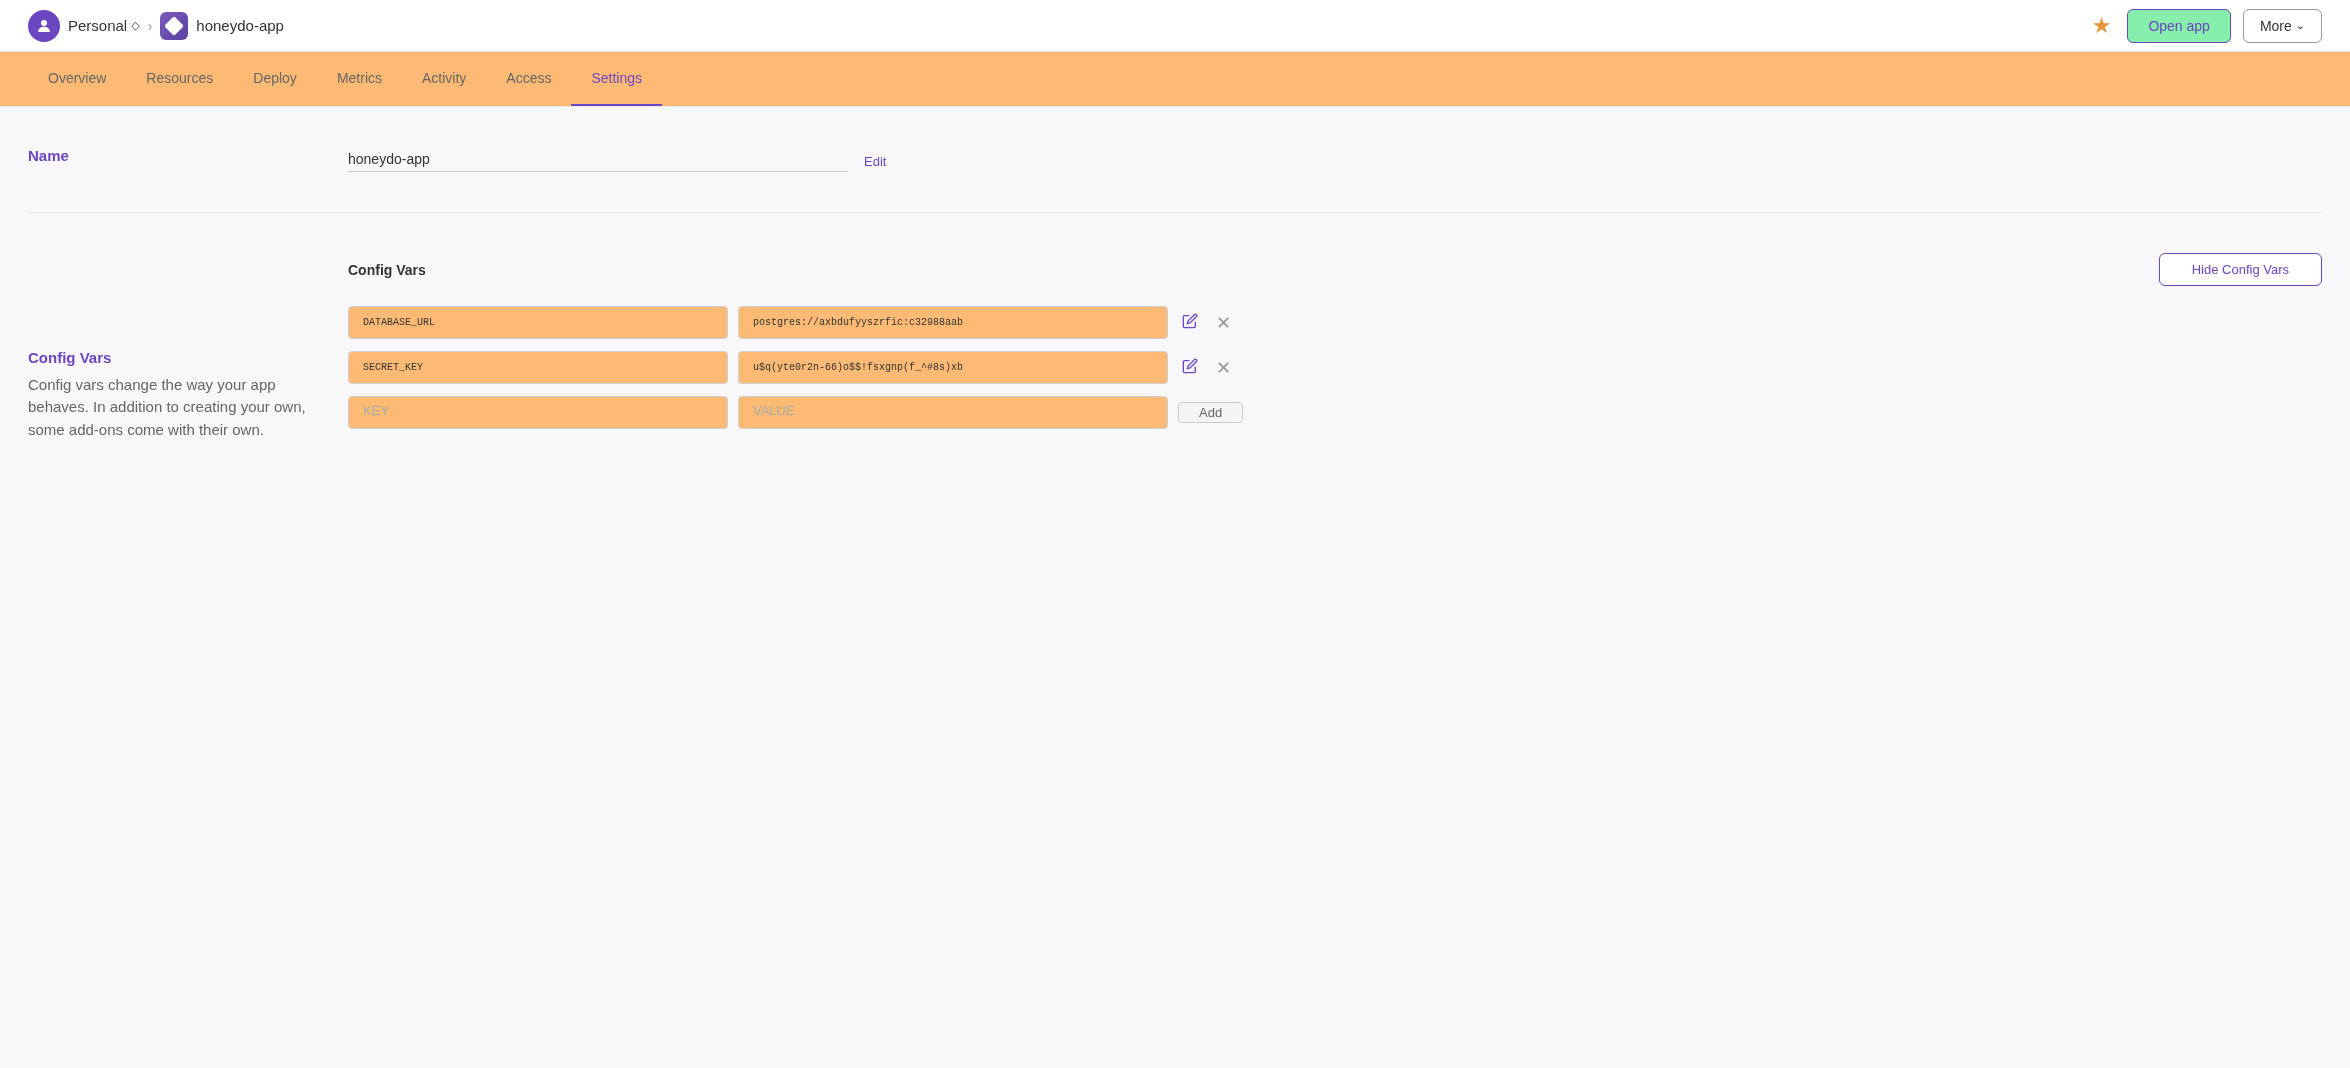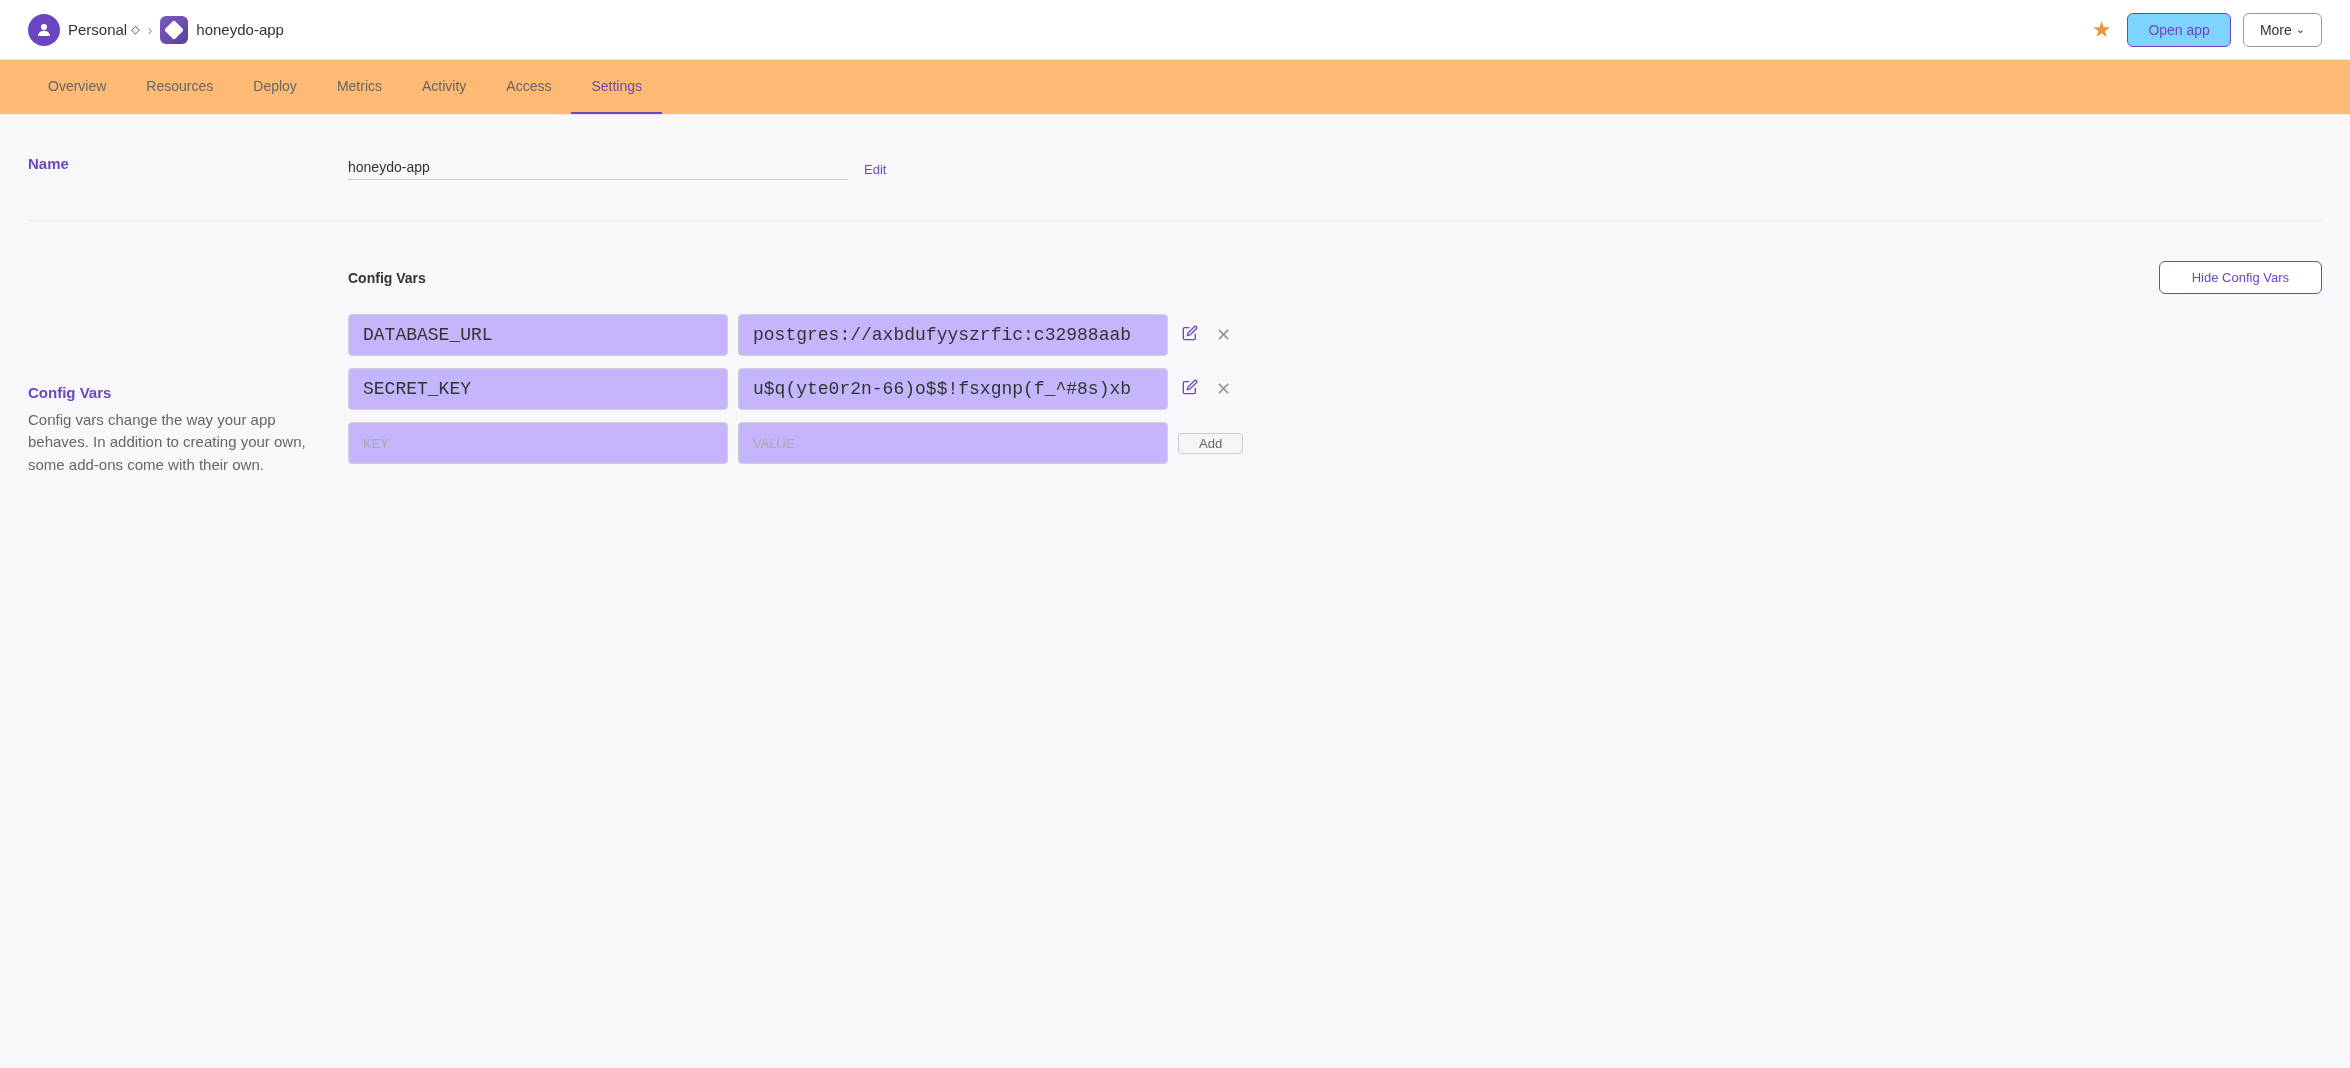--- a/index.html
+++ b/index.html
@@ -10,21 +10,21 @@
       font-size: 14px;
     }
 
     
     .top-header {
       background: #fff;
       border-bottom: 1px solid #e8e8ee;
       display: flex;
       align-items: center;
       padding: 0 28px;
-      height: 60px;
+      height: 52px;
     }
     .breadcrumb {
       display: flex;
       align-items: center;
       gap: 8px;
       flex: 1;
     }
     .avatar-circle {
       width: 32px;
       height: 32px;
@@ -81,21 +81,21 @@
     .star-btn {
       background: none;
       border: none;
       cursor: pointer;
       color: #e8963a;
       font-size: 22px;
       padding: 4px;
     }
     .open-app-btn {
       border: 1.5px solid #6b46c1;
-      background: #7dd3fc;
+      background: #86efac;
       color: #6b46c1;
       padding: 8px 20px;
       border-radius: 6px;
       cursor: pointer;
       font-size: 14px;
       font-weight: 500;
     }
     .more-btn {
       border: 1.5px solid #999;
       background: white;
@@ -220,23 +220,23 @@
     .config-var-row {
       display: flex;
       align-items: center;
       gap: 10px;
       margin-bottom: 12px;
     }
     .config-key-input, .config-value-input {
       border: 1px solid #d0d0d8;
       border-radius: 4px;
       padding: 10px 14px;
-      font-size: 18px;
+      font-size: 10px;
       font-family: 'Courier New', monospace;
-      background: #c4b5fd;
+      background: #fdba74;
       color: #333;
     }
     .config-key-input { width: 380px; }
     .config-value-input { flex: 1; max-width: 430px; }
     .config-key-input::placeholder, .config-value-input::placeholder {
       color: #aaa;
       font-family: -apple-system, BlinkMacSystemFont, 'Segoe UI', sans-serif;
       font-size: 13px;
     }
     .config-edit-icon {

